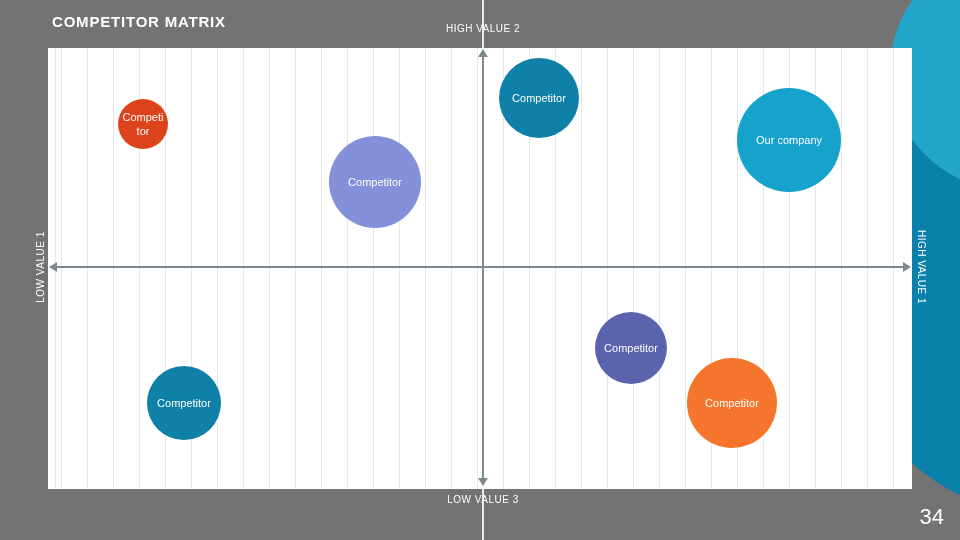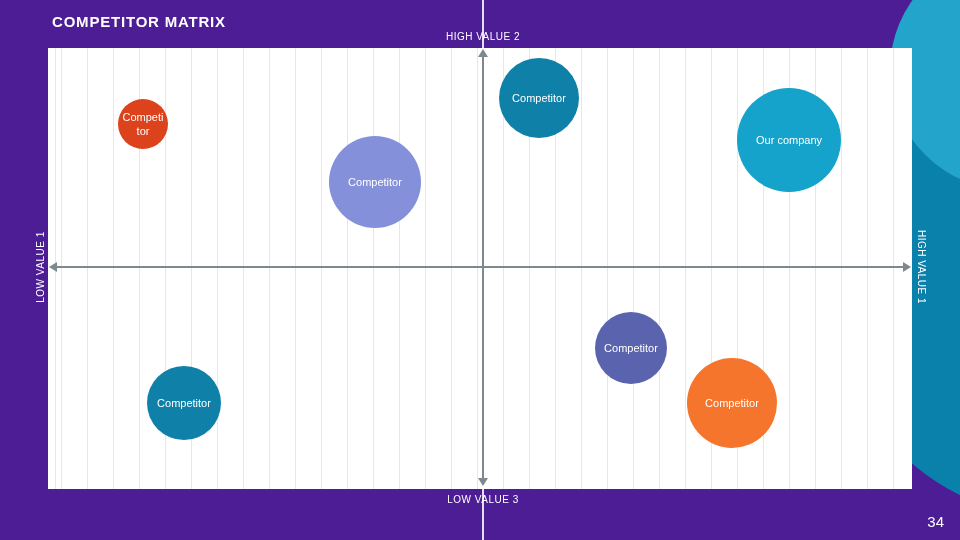--- a/index.html
+++ b/index.html
@@ -1,20 +1,20 @@
 <!DOCTYPE html>
 <html><head>
 <meta charset="utf-8">
 <style>
   html, body { margin: 0; padding: 0; }
   .slide {
     position: relative;
     width: 960px;
     height: 540px;
-    background: #4c1d95;
+    background: #737373;
     overflow: hidden;
     font-family: "Liberation Sans", sans-serif;
   }
   .deco-circle { position: absolute; border-radius: 50%; }
   .deco-dark  { left: 830px; top: 50px;  width: 470px; height: 470px; background: #0A81AA; }
   .deco-light { left: 890px; top: -50px; width: 240px; height: 240px; background: #23A5CB; }
 
   .center-guide {
     position: absolute; left: 482px; top: 0;
     width: 2px; height: 540px;
@@ -22,28 +22,28 @@
   }
 
   .slide-title {
     position: absolute; left: 52px; top: 13px;
     color: #FFFFFF; font-size: 15px; font-weight: bold;
     letter-spacing: 0.8px;
   }
 
   .page-number {
     position: absolute; right: 16px; bottom: 10px;
-    color: #FFFFFF; font-size: 15px; font-weight: 400;
+    color: #FFFFFF; font-size: 22px; font-weight: 400;
   }
 
   .axis-label {
     position: absolute; color: #FFFFFF; font-size: 10px;
     letter-spacing: 0.5px; white-space: nowrap;
   }
-  .axis-top    { left: 483px; top: 31px;  transform: translateX(-50%); }
+  .axis-top    { left: 483px; top: 23px;  transform: translateX(-50%); }
   .axis-bottom { left: 483px; top: 494px; transform: translateX(-50%); }
   .axis-left   { left: 40px;  top: 267px; transform: translate(-50%,-50%) rotate(-90deg); }
   .axis-right  { left: 921px; top: 267px; transform: translate(-50%,-50%) rotate(90deg); }
 
   .chart {
     position: absolute; left: 48px; top: 48px;
     width: 864px; height: 441px;
     background-color: #FFFFFF;
     background-image: repeating-linear-gradient(to right,
       #E5E8EA 0px, #E5E8EA 1px, transparent 1px, transparent 26px);

